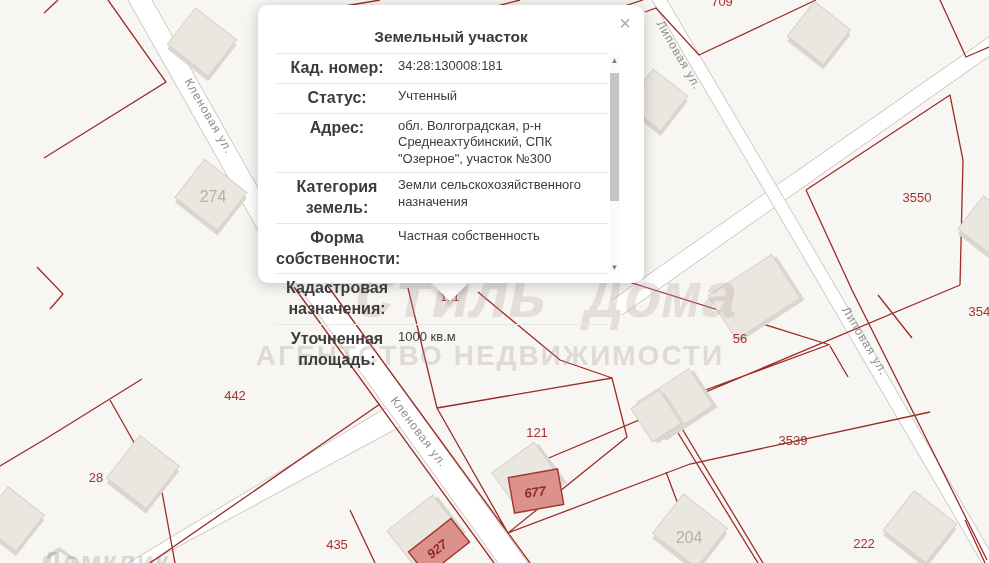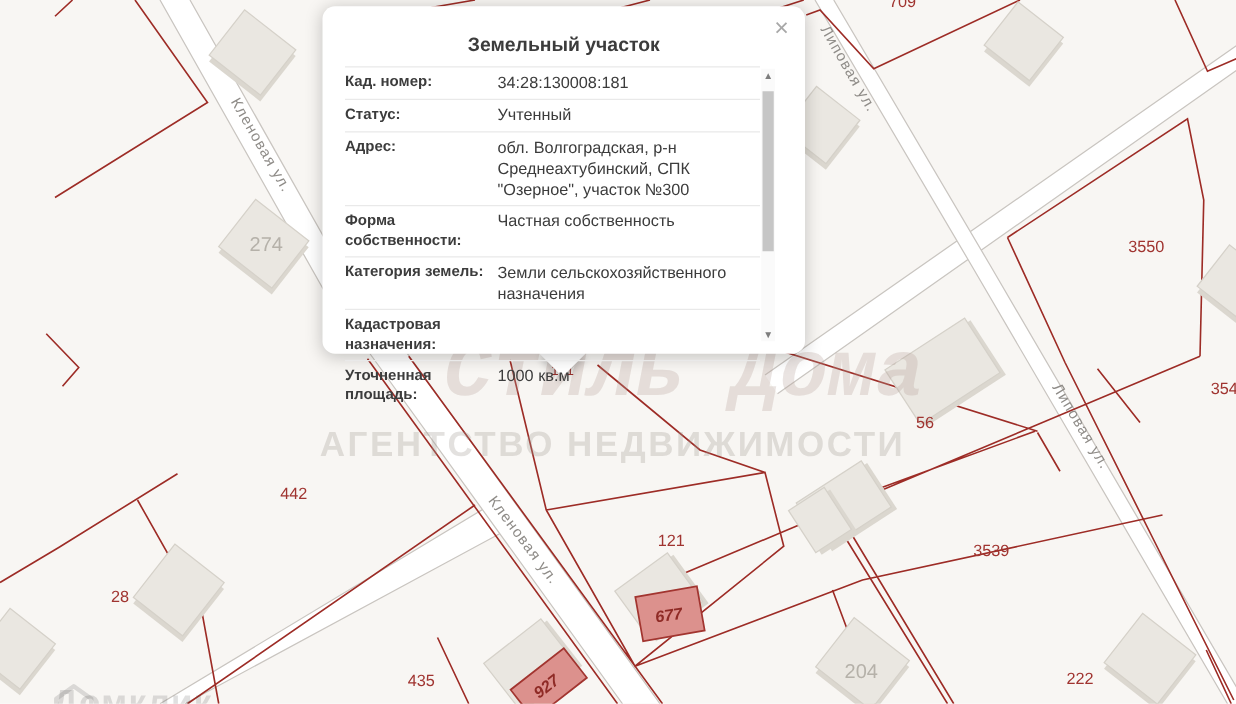--- a/index.html
+++ b/index.html
@@ -29,21 +29,21 @@
   
   .popup-tail{position:absolute;left:437px;top:270px;width:26px;height:26px;background:#fff;
     transform:rotate(45deg);box-shadow:3px 3px 6px rgba(0,0,0,0.18);z-index:5;}
   .popup{position:absolute;left:258px;top:5px;width:386px;height:278px;background:#fff;
     border-radius:10px;box-shadow:0 2px 14px rgba(0,0,0,0.22);z-index:6;color:#3c3c3c;}
   .popup-title{text-align:center;padding-top:23px;font-size:15.5px;font-weight:bold;}
   .popup-close{position:absolute;right:9px;top:4px;font-size:20px;color:#a8a8a8;cursor:pointer;
     line-height:20px;padding:4px;background:none;border:none;font-family:"Liberation Sans",sans-serif;}
   .rows{position:absolute;left:18px;top:48px;width:332px;}
   .row{display:flex;border-top:1px solid #e9e9e9;padding:4px 0;}
-  .row-label{width:122px;font-weight:bold;font-size:12px;line-height:1.3;flex:none;}
+  .row-label{width:122px;font-weight:bold;font-size:16px;line-height:1.3;flex:none;text-align:center;}
   .row-value{flex:1;font-size:13px;line-height:1.3;}
   .scrollbar{position:absolute;right:24px;top:50px;width:11px;height:218px;background:#fafafa;}
   .sb-up,.sb-down{position:absolute;left:0;width:11px;height:11px;font-size:8px;color:#7d7d7d;
     text-align:center;line-height:11px;cursor:pointer;}
   .sb-up{top:0;}
   .sb-down{bottom:0;}
   .sb-thumb{position:absolute;left:1px;top:18px;width:9px;height:128px;background:#c6c6c6;cursor:pointer;}
 </style>
 </head>
 <body>
@@ -221,26 +221,26 @@
         </div>
         <div class="row">
           <div class="row-label">Статус:</div>
           <div class="row-value">Учтенный</div>
         </div>
         <div class="row">
           <div class="row-label">Адрес:</div>
           <div class="row-value">обл. Волгоградская, р-н Среднеахтубинский, СПК "Озерное", участок №300</div>
         </div>
         <div class="row">
+          <div class="row-label">Категория земель:</div>
+          <div class="row-value">Земли сельскохозяйственного назначения</div>
+        </div>
+        <div class="row">
           <div class="row-label">Форма собственности:</div>
           <div class="row-value">Частная собственность</div>
-        </div>
-        <div class="row">
-          <div class="row-label">Категория земель:</div>
-          <div class="row-value">Земли сельскохозяйственного назначения</div>
         </div>
         <div class="row">
           <div class="row-label">Кадастровая назначения:</div>
           <div class="row-value"></div>
         </div>
         <div class="row">
           <div class="row-label">Уточненная площадь:</div>
           <div class="row-value">1000 кв.м</div>
         </div>
       </div>

